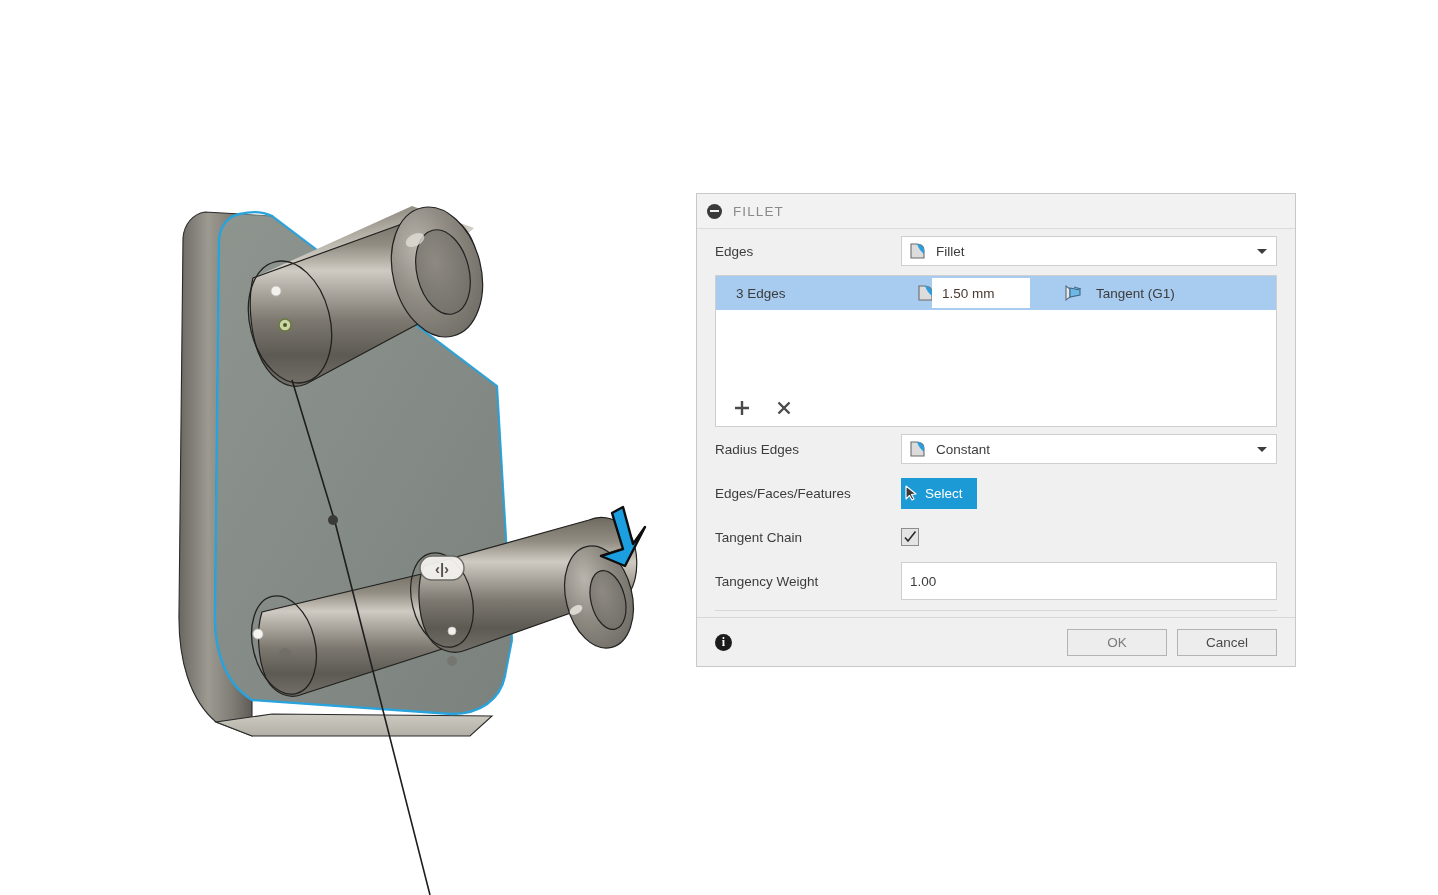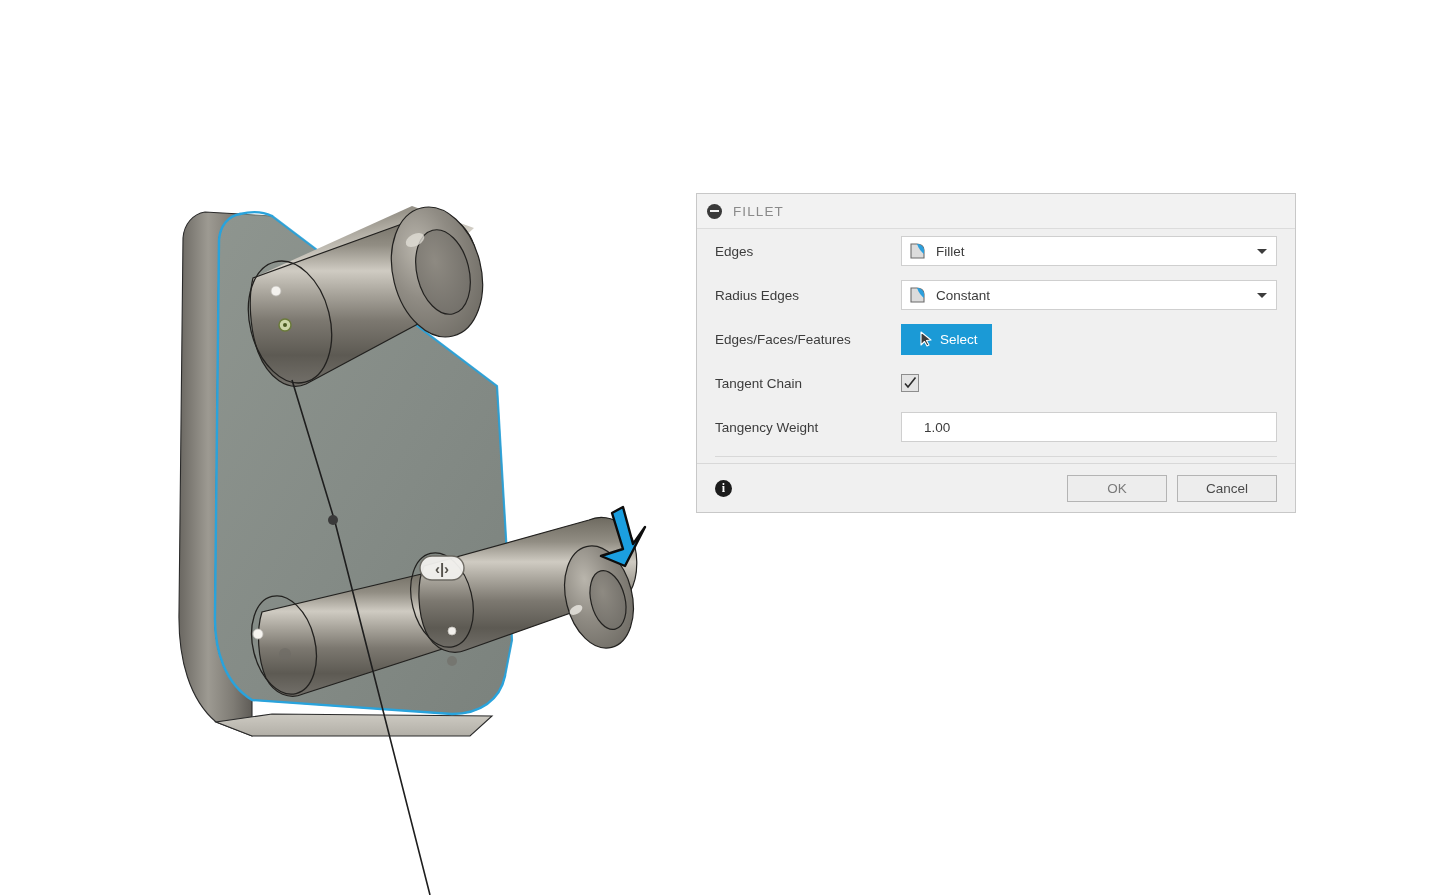--- a/index.html
+++ b/index.html
@@ -98,26 +98,26 @@
     margin-top: -2px;
     width: 0; height: 0;
     border-left: 5px solid transparent;
     border-right: 5px solid transparent;
     border-top: 5px solid #3c3c3c;
   }
 
   
   .textinput {
     flex: 1;
-    height: 30px;
+    height: 38px;
     background: #ffffff;
     border: 1px solid #cfcfcf;
     display: flex;
     align-items: center;
-    padding: 0 22px;
+    padding: 0 8px;
     box-sizing: border-box;
     font-size: 13.5px;
     color: #3c3c3c;
   }
 
   
   .edgelist {
     margin-top: 2px;
     background: #ffffff;
     border: 1px solid #cfcfcf;
@@ -158,21 +158,21 @@
   .tool-btn {
     width: 20px; height: 20px;
     display: flex; align-items: center; justify-content: center;
     color: #4a4a4a;
   }
 
   
   .select-btn {
     background: #1b9ad6;
     height: 31px;
-    padding: 0 14px 0 15px;
+    padding: 0 14px 0 0;
     display: flex;
     align-items: center;
     color: #ffffff;
     font-size: 13.5px;
   }
   .select-btn .sel-text { margin-left: 4px; }
 
   
   .checkbox {
     width: 18px; height: 18px;
@@ -378,20 +378,44 @@
       <div class="combo">
         <svg width="20" height="20" viewBox="0 0 20 20">
           <path d="M3 6 L3 17 L16 17 L16 9 C16 5 12.5 3 9 3 L3 3 Z" fill="#dcdcdc" stroke="#6b6b6b" stroke-width="1.1"></path>
           <path d="M9 3 C12.5 3 16 5.5 16 9.5 L16 13 C13.5 11 10.5 7.5 9 3 Z" fill="#2b9fdd"></path>
         </svg>
         <span class="combo-text">Fillet</span>
         <span class="caret"></span>
       </div>
     </div>
 
+    <div class="edgelist">
+      <div class="edgerow">
+        <div class="edgerow-label">3 Edges</div>
+        <svg width="20" height="20" viewBox="0 0 20 20" style="flex:none;">
+          <path d="M3 6 L3 17 L16 17 L16 9 C16 5 12.5 3 9 3 L3 3 Z" fill="#dcdcdc" stroke="#6b6b6b" stroke-width="1.1"></path>
+          <path d="M9 3 C12.5 3 16 5.5 16 9.5 L16 13 C13.5 11 10.5 7.5 9 3 Z" fill="#2b9fdd"></path>
+        </svg>
+        <div class="edgerow-valuebox">1.50 mm</div>
+        <svg width="22" height="20" viewBox="0 0 22 20" style="flex:none;margin-left:32px;">
+          <path d="M4 3 L4 17 L8 14 L8 6 Z" fill="#e8e8e8" stroke="#5a6a7a" stroke-width="1.1"></path>
+          <path d="M8 5 L18 7 L18 12 L8 14 Z" fill="#6fb8e6" stroke="#3a6a8a" stroke-width="1.1"></path>
+          <path d="M12 4 L19 6" fill="none" stroke="#3a6a8a" stroke-width="1.2"></path>
+        </svg>
+        <span class="edgerow-cont-label">Tangent (G1)</span>
+      </div>
+      <div class="list-tools">
+        <svg class="tool-btn" width="20" height="20" viewBox="0 0 20 20">
+          <path d="M10 3 L10 17 M3 10 L17 10" stroke="#4a4a4a" stroke-width="2.4" stroke-linecap="butt"></path>
+        </svg>
+        <svg class="tool-btn" width="20" height="20" viewBox="0 0 20 20">
+          <path d="M4.5 4.5 L15.5 15.5 M15.5 4.5 L4.5 15.5" stroke="#4a4a4a" stroke-width="2.4" stroke-linecap="butt"></path>
+        </svg>
+      </div>
+    </div>
 
     <div class="row">
       <div class="row-label">Radius Edges</div>
       <div class="combo">
         <svg width="20" height="20" viewBox="0 0 20 20">
           <path d="M3 6 L3 17 L16 17 L16 9 C16 5 12.5 3 9 3 L3 3 Z" fill="#dcdcdc" stroke="#6b6b6b" stroke-width="1.1"></path>
           <path d="M9 3 C12.5 3 16 5.5 16 9.5 L16 13 C13.5 11 10.5 7.5 9 3 Z" fill="#2b9fdd"></path>
         </svg>
         <span class="combo-text">Constant</span>
         <span class="caret"></span>

